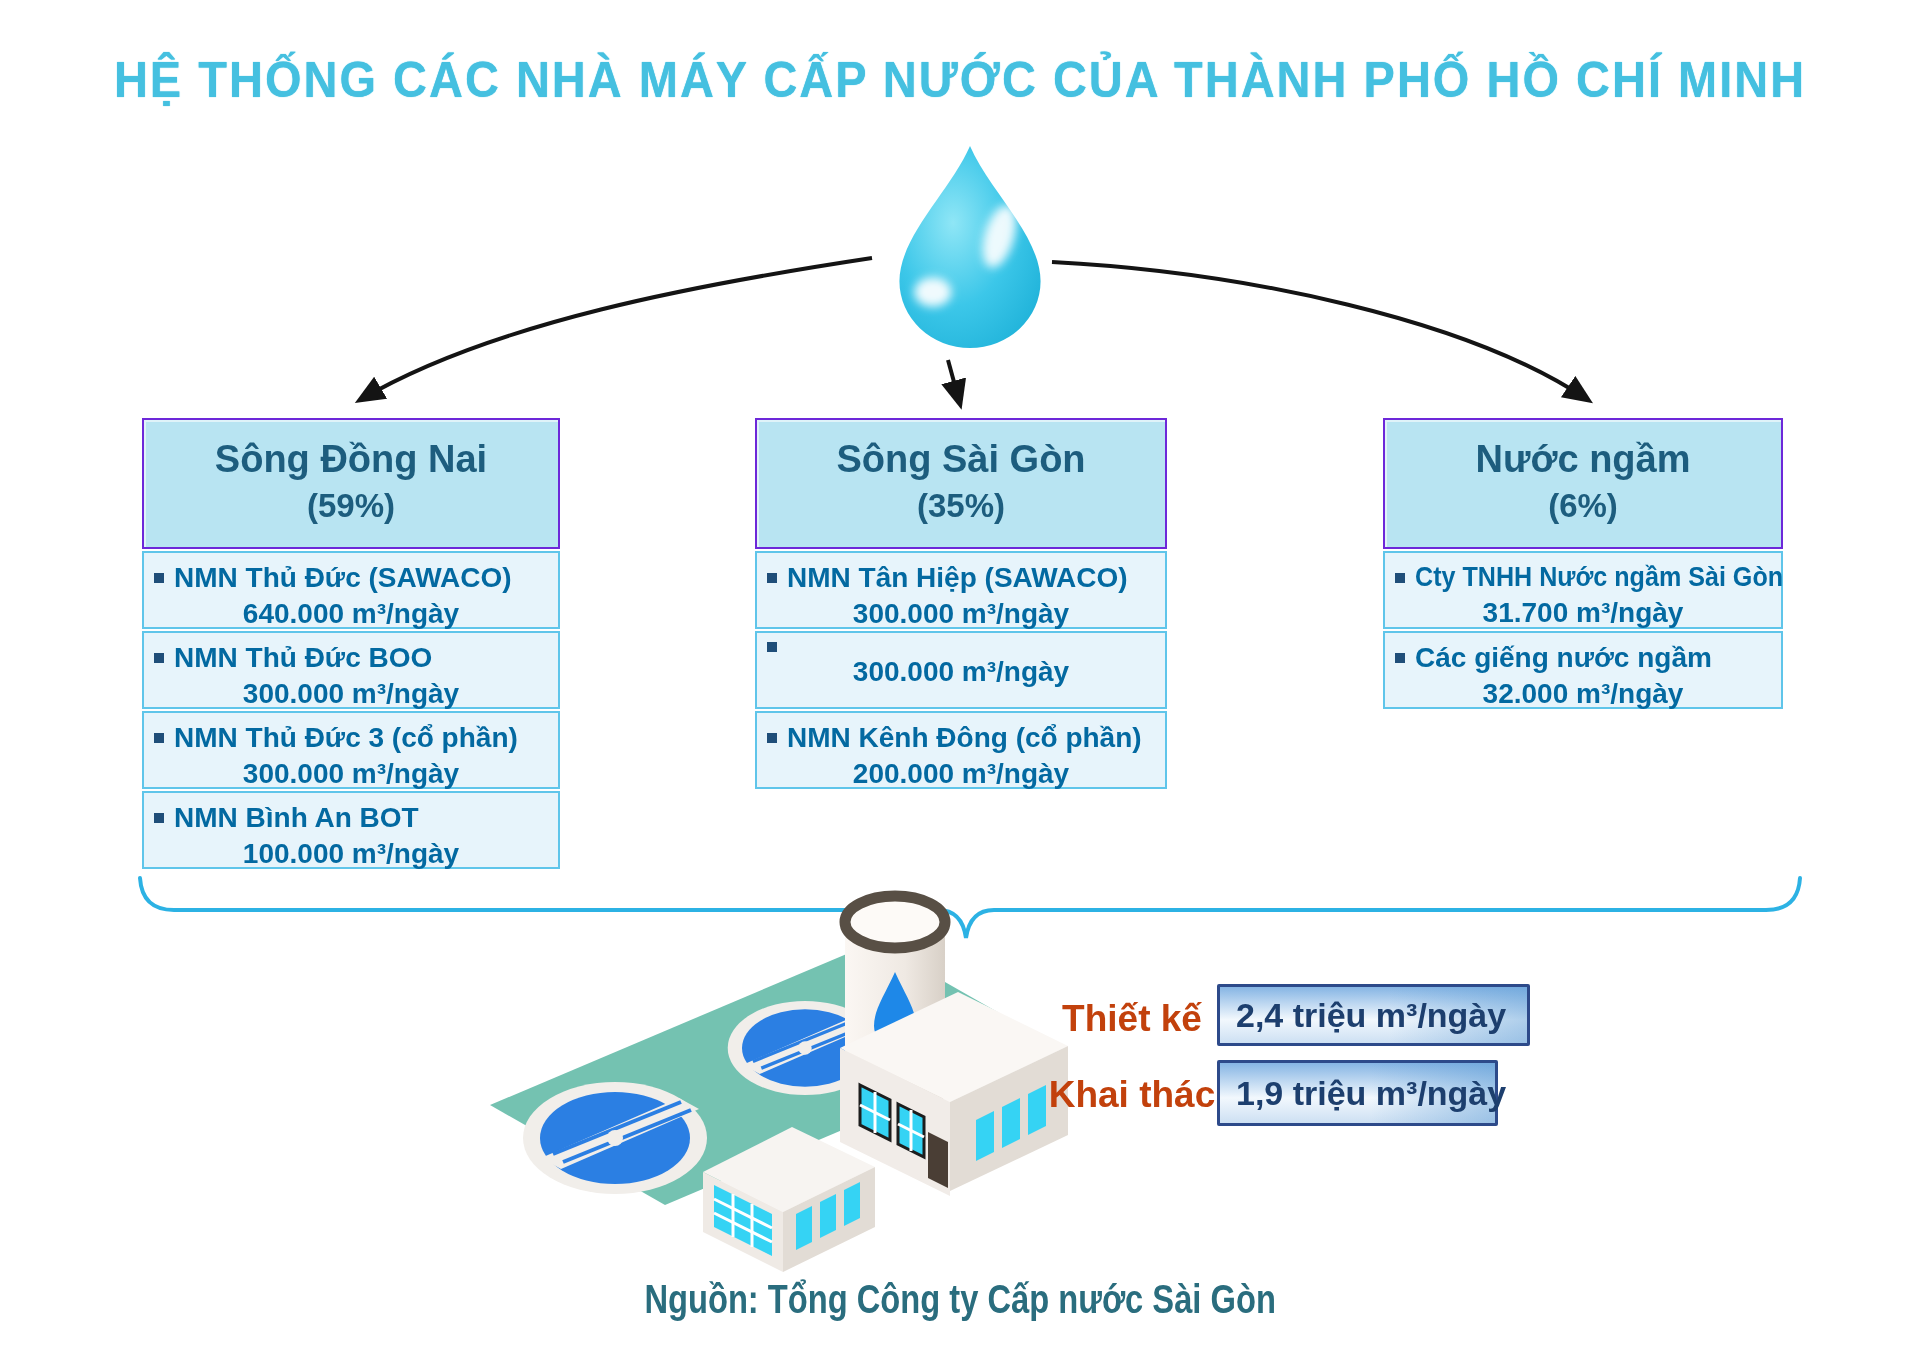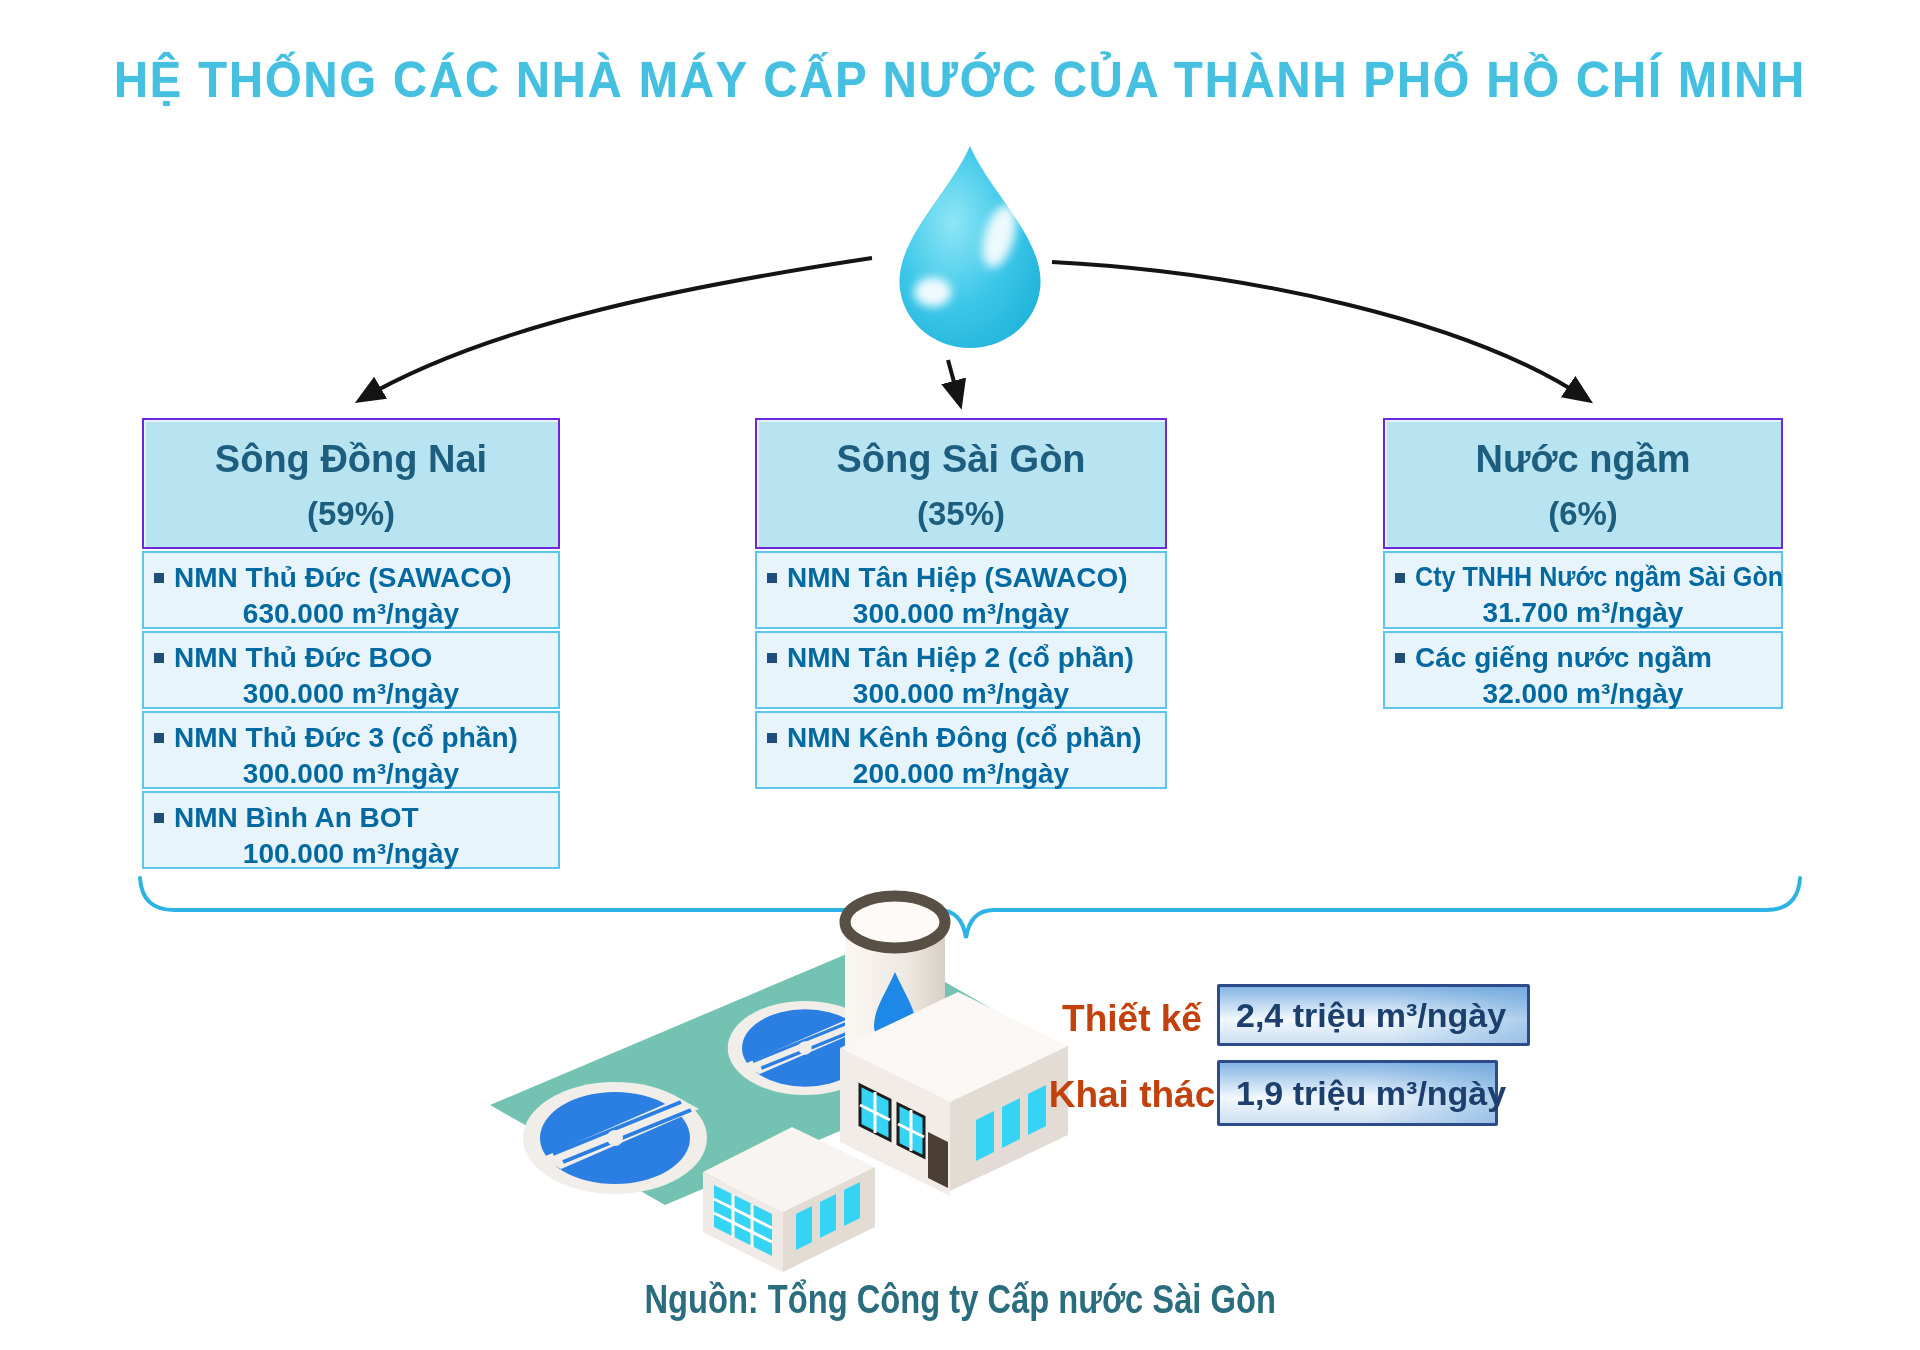--- a/index.html
+++ b/index.html
@@ -7,21 +7,21 @@
           font-family:"Liberation Sans","DejaVu Sans",sans-serif;}
   .title{position:absolute;left:0;top:52px;width:1920px;text-align:center;
          font-size:47px;font-weight:bold;color:#45c0e0;letter-spacing:2px;
          transform:scaleY(1.08);text-shadow:0 0 1px #45c0e0;}
   .overlay{position:absolute;left:0;top:0;width:1920px;height:1350px;pointer-events:none;z-index:4;}
   .dropsvg{position:absolute;left:872px;top:138px;width:196px;height:220px;z-index:3;}
   .col{position:absolute;top:418px;z-index:2;}
   .col-header{background:#b8e4f2;border:2px solid #6d28d9;height:131px;box-sizing:border-box;
               text-align:center;color:#1d5d7e;box-shadow:inset 2px 2px 0 rgba(255,255,255,.55);}
   .col-header .hname{font-size:38px;font-weight:bold;padding-top:18px;}
-  .col-header .hshare{font-size:33px;font-weight:bold;padding-top:6px;margin-top:8px;}
+  .col-header .hshare{font-size:33px;font-weight:bold;padding-top:6px;}
   .items{margin-top:2px;}
   .item{background:#e7f4fb;border:2px solid #5fc5ea;box-sizing:border-box;height:78px;margin-bottom:2px;
         color:#0369a1;position:relative;}
   .iname{display:flex;align-items:center;font-size:28px;font-weight:bold;padding:9px 6px 0 10px;white-space:nowrap;}
   .bullet{display:inline-block;width:10px;height:10px;background:#1f4e79;margin-right:10px;flex:0 0 auto;}
   .icap{font-size:28px;font-weight:bold;text-align:center;padding-top:4px;white-space:nowrap;}
   .condensed{transform:scaleX(0.80);transform-origin:left center;}
   .condensed2{transform:scaleX(0.93);transform-origin:left center;}
   .sum-label{position:absolute;left:1032px;width:200px;text-align:center;font-size:37px;font-weight:bold;
              color:#c2410c;z-index:6;}
@@ -74,21 +74,21 @@
     <div class="col-header">
       <div class="hname">Sông Đồng Nai</div>
       <div class="hshare">(59%)</div>
     </div>
     <div class="items">
       <div class="item">
         <div class="iname">
             <span class="bullet"></span>
             <span>NMN Thủ Đức (SAWACO)</span>
           </div>
-        <div class="icap">630.000 m³/ngày</div>
+        <div class="icap">640.000 m³/ngày</div>
       </div>
       <div class="item">
         <div class="iname">
             <span class="bullet"></span>
             <span>NMN Thủ Đức BOO</span>
           </div>
         <div class="icap">300.000 m³/ngày</div>
       </div>
       <div class="item">
         <div class="iname">
@@ -116,21 +116,20 @@
       <div class="item">
         <div class="iname">
             <span class="bullet"></span>
             <span>NMN Tân Hiệp (SAWACO)</span>
           </div>
         <div class="icap">300.000 m³/ngày</div>
       </div>
       <div class="item">
         <div class="iname">
             <span class="bullet"></span>
-            <span>NMN Tân Hiệp 2 (cổ phần)</span>
           </div>
         <div class="icap">300.000 m³/ngày</div>
       </div>
       <div class="item">
         <div class="iname">
             <span class="bullet"></span>
             <span>NMN Kênh Đông (cổ phần)</span>
           </div>
         <div class="icap">200.000 m³/ngày</div>
       </div>

